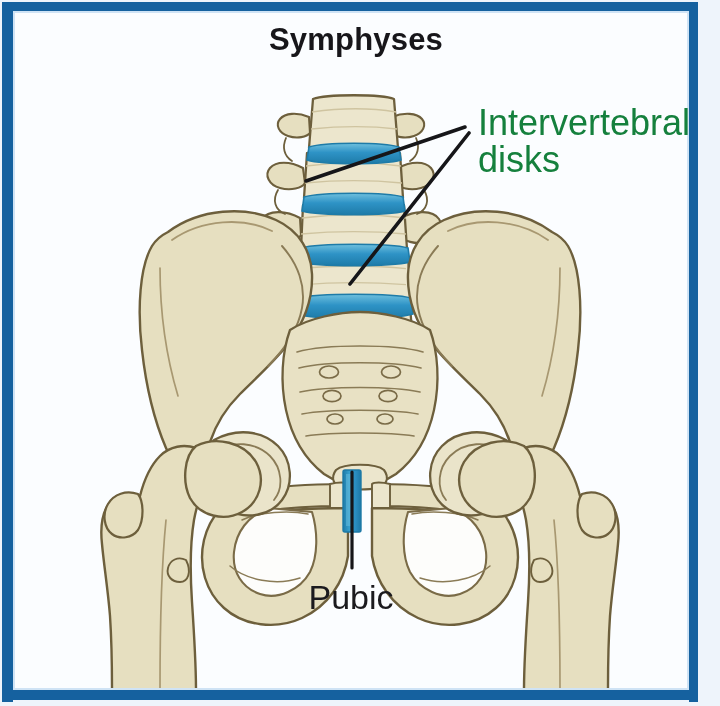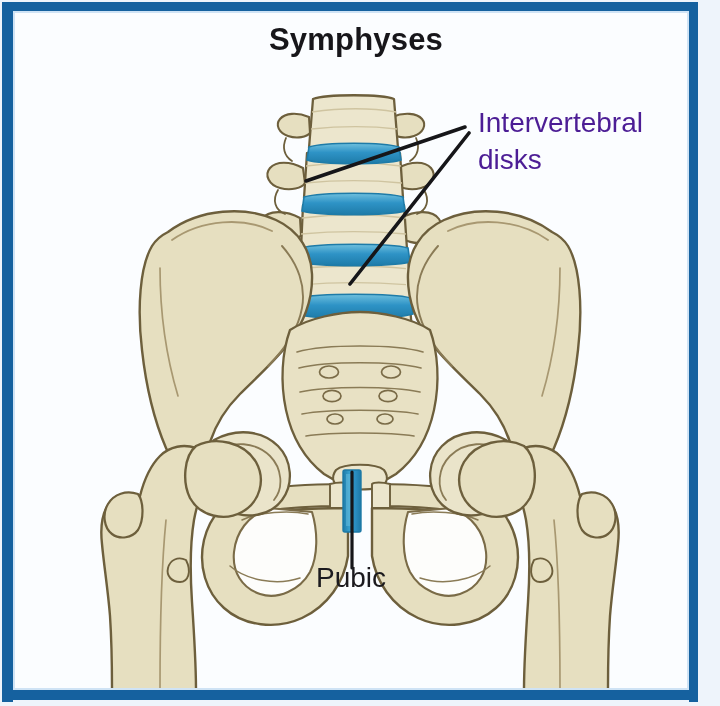--- a/index.html
+++ b/index.html
@@ -67,31 +67,31 @@
     font-size: 31px;
     font-weight: bold;
     color: #17161a;
     letter-spacing: 0.2px;
     white-space: nowrap;
   }
   #label-intervertebral-disks {
     position: absolute;
     left: 478px; top: 104px;
     width: 240px;
-    font-size: 28px;
+    font-size: 36px;
     line-height: 37px;
-    color: #4c1d95;
+    color: #15803d;
     white-space: nowrap;
   }
   #label-pubic-symphysis {
     position: absolute;
-    left: 0px; top: 559px;
+    left: 0px; top: 578px;
     width: 702px;
     text-align: center;
-    font-size: 28px;
+    font-size: 34px;
     line-height: 38px;
     color: #1b1a1e;
   }
   .label-line { display: block; }
 </style>
 </head>
 <body>
 
 <div id="figure-frame">
 

